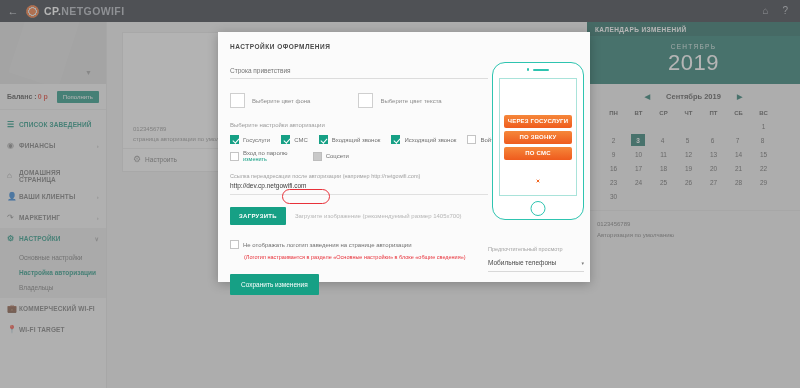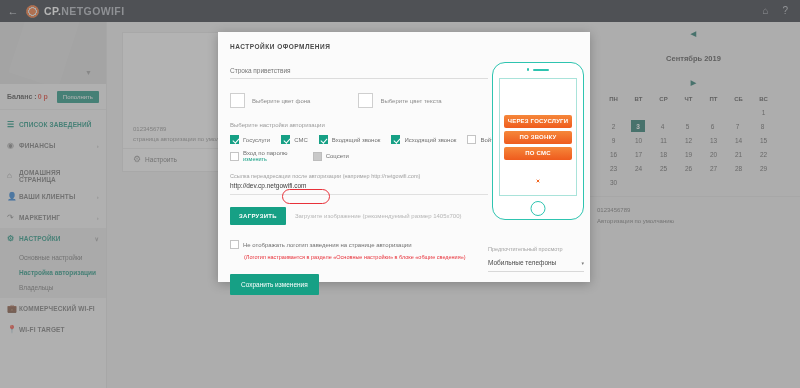--- a/index.html
+++ b/index.html
@@ -92,21 +92,21 @@
   }
   .cal-head { background: #0f6b5e; color: #fff; }
   .cal-title {
     font-size: 6.5px; font-weight: bold; letter-spacing: .4px; padding: 4px 8px 3px;
     background: #0b5a4e;
   }
   .cal-month { text-align: center; font-size: 6.5px; letter-spacing: 1.3px; padding-top: 7px; color: #cfe4e0; }
   .cal-year { text-align: center; font-size: 22px; font-weight: normal; padding-bottom: 8px; color: #ffffff; letter-spacing: .5px; }
   .cal-nav {
     display: flex; align-items: center; justify-content: center; gap: 16px;
-    padding: 8px 0 5px; font-size: 7.5px; font-weight: bold; color: #3f3f3f; flex-direction: column;
+    padding: 8px 0 5px; font-size: 7.5px; font-weight: bold; color: #3f3f3f;
   }
   .cal-nav .arw { color: #0f6b5e; font-size: 7px; cursor: pointer; }
   .cal-grid { padding: 0 14px; }
   .cal-row { display: flex; }
   .cal-cell {
     width: 25px; height: 14px; display: flex; align-items: center; justify-content: center;
     font-size: 6.5px; color: #555;
   }
   .cal-cell.dow { font-weight: bold; font-size: 6px; color: #444; height: 13px; }
   .cal-cell.today { background: #0f6b5e; color: #fff; font-weight: bold; width: 14px; height: 12px; margin: 1px 5px; }
@@ -279,20 +279,25 @@
       <div>страница авторизации по умолчанию</div>
     </div>
     <div class="card-sep"></div>
     <div class="card-cfg">
       <span class="gear">⚙</span>
       <span>Настроить</span>
     </div>
   </div>
 
   <div class="rpanel">
+    <div class="cal-head">
+      <div class="cal-title">КАЛЕНДАРЬ ИЗМЕНЕНИЙ</div>
+      <div class="cal-month">СЕНТЯБРЬ</div>
+      <div class="cal-year">2019</div>
+    </div>
     <div class="cal-nav">
       <span class="arw">◀</span>
       <span>Сентябрь 2019</span>
       <span class="arw">▶</span>
     </div>
     <div class="cal-grid">
       <div class="cal-row">
         <div class="cal-cell dow">ПН</div>
         <div class="cal-cell dow">ВТ</div>
         <div class="cal-cell dow">СР</div>

